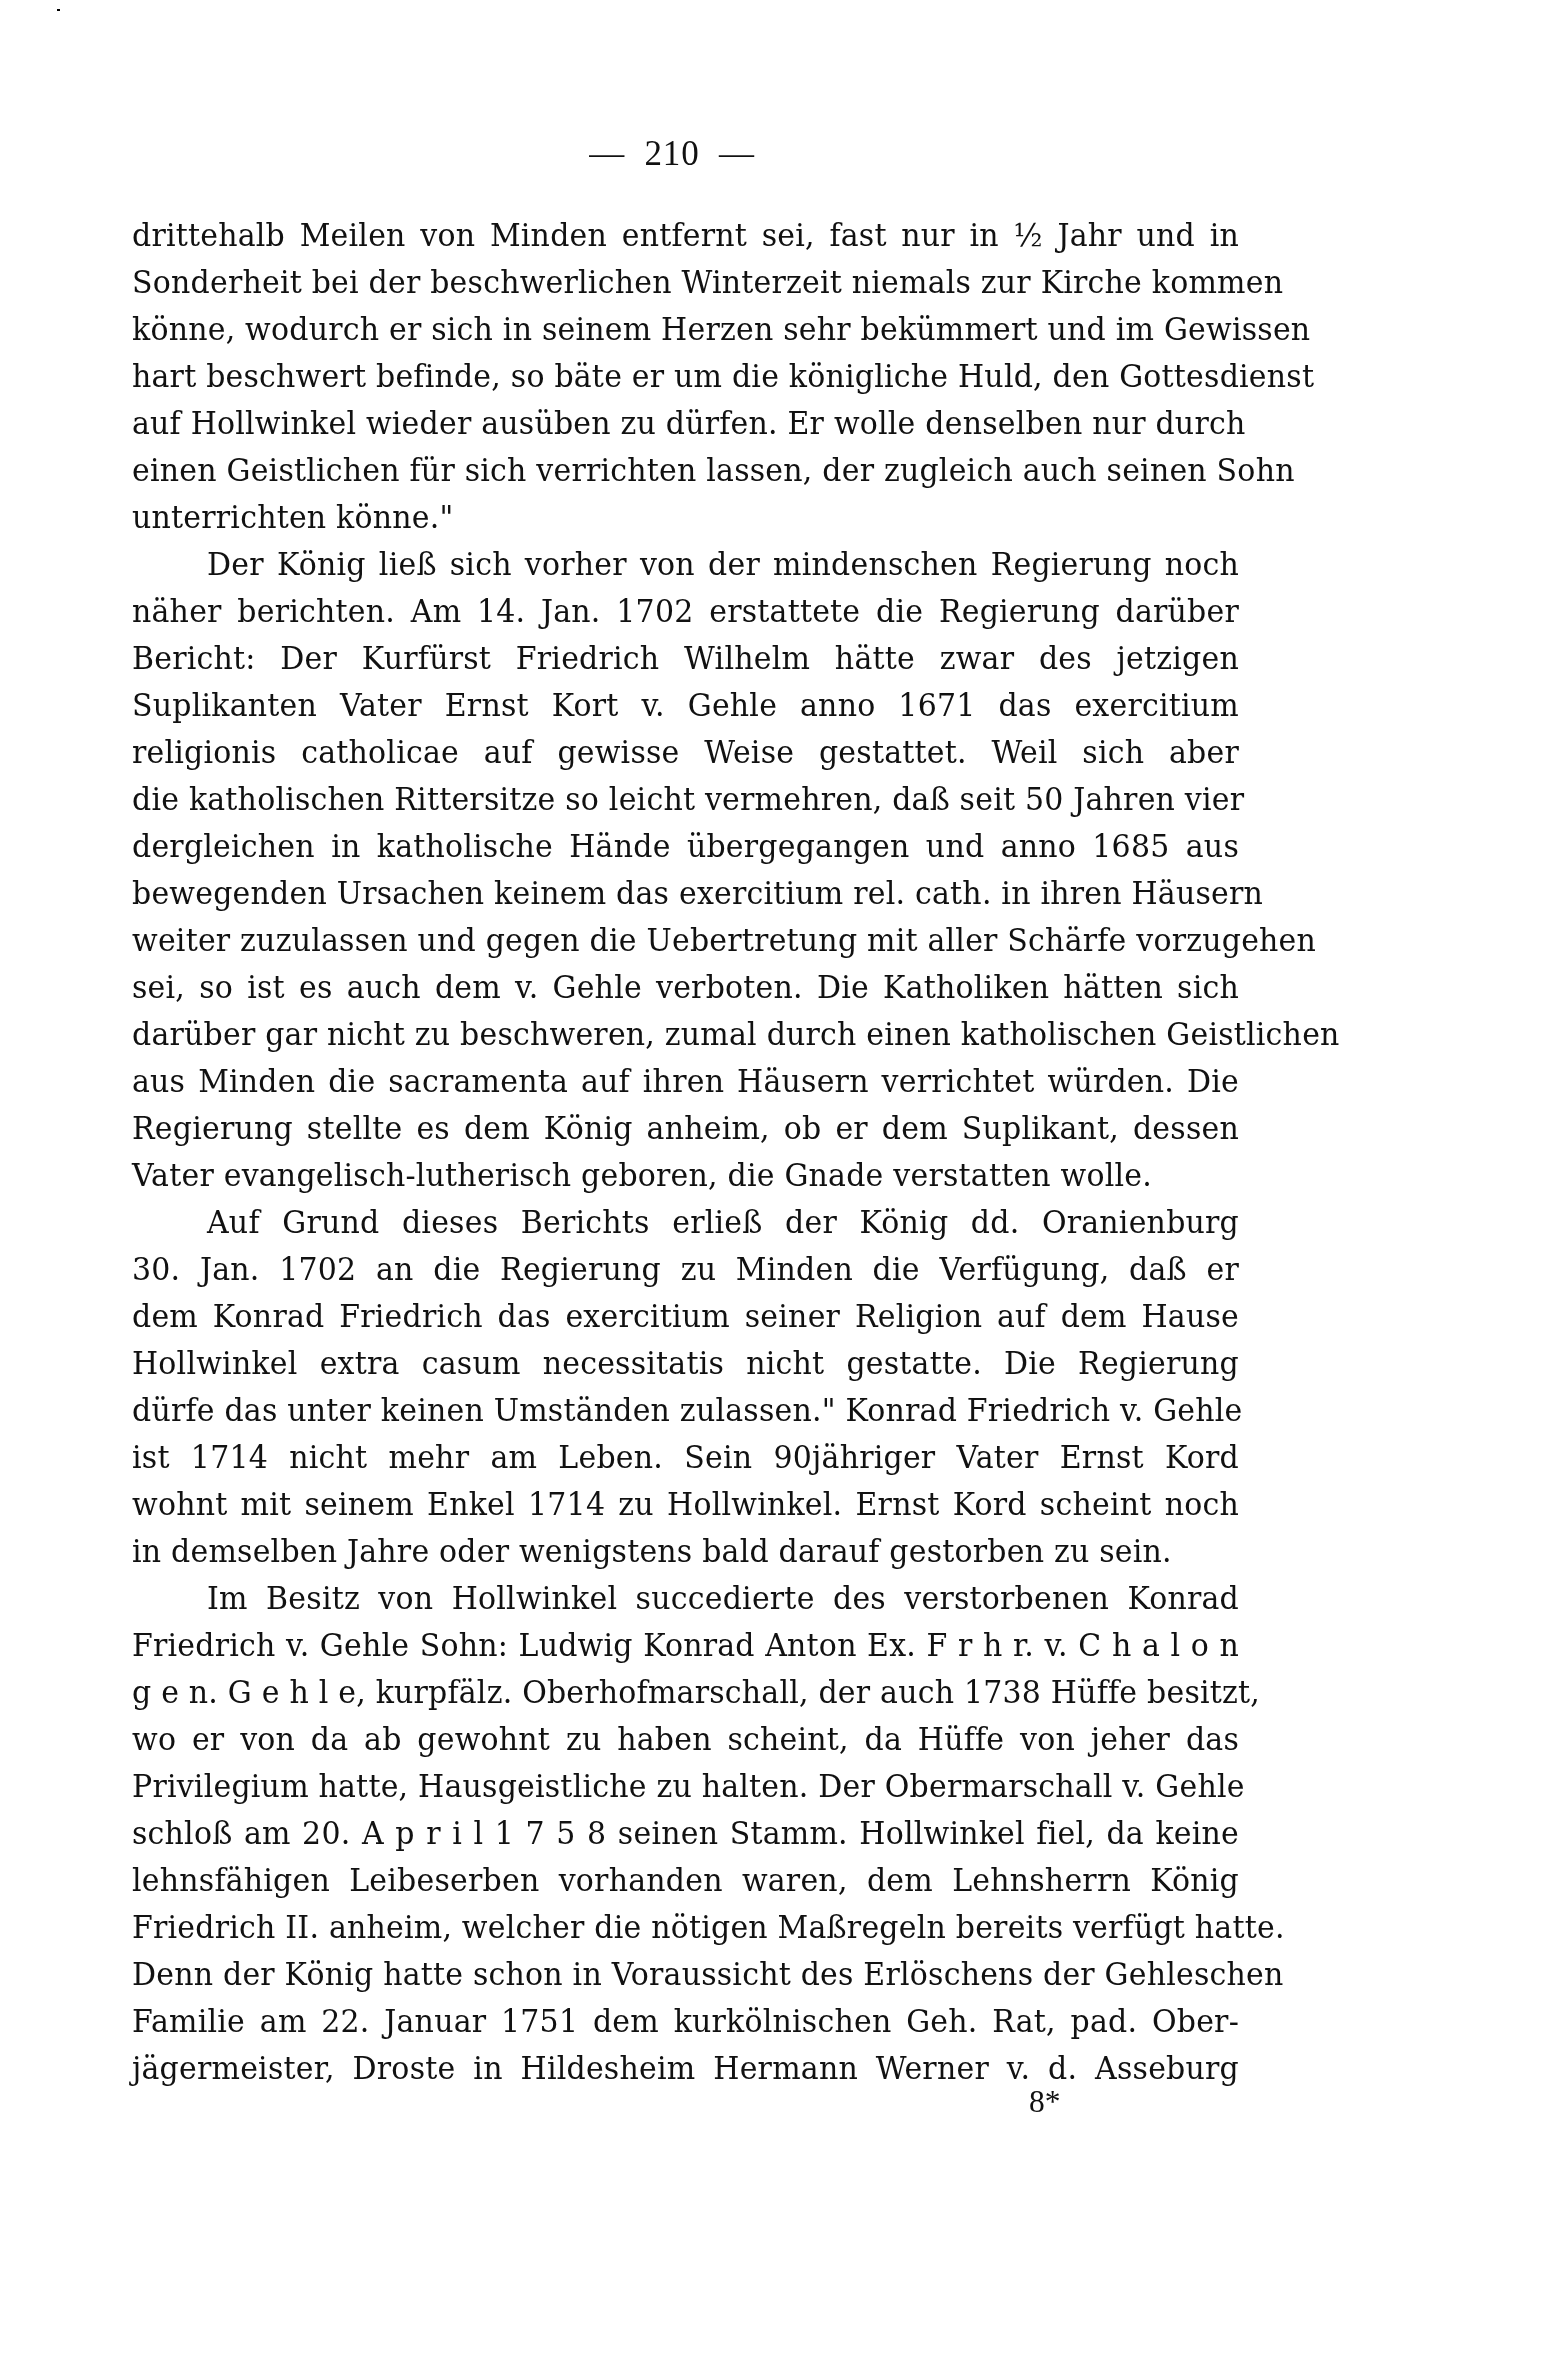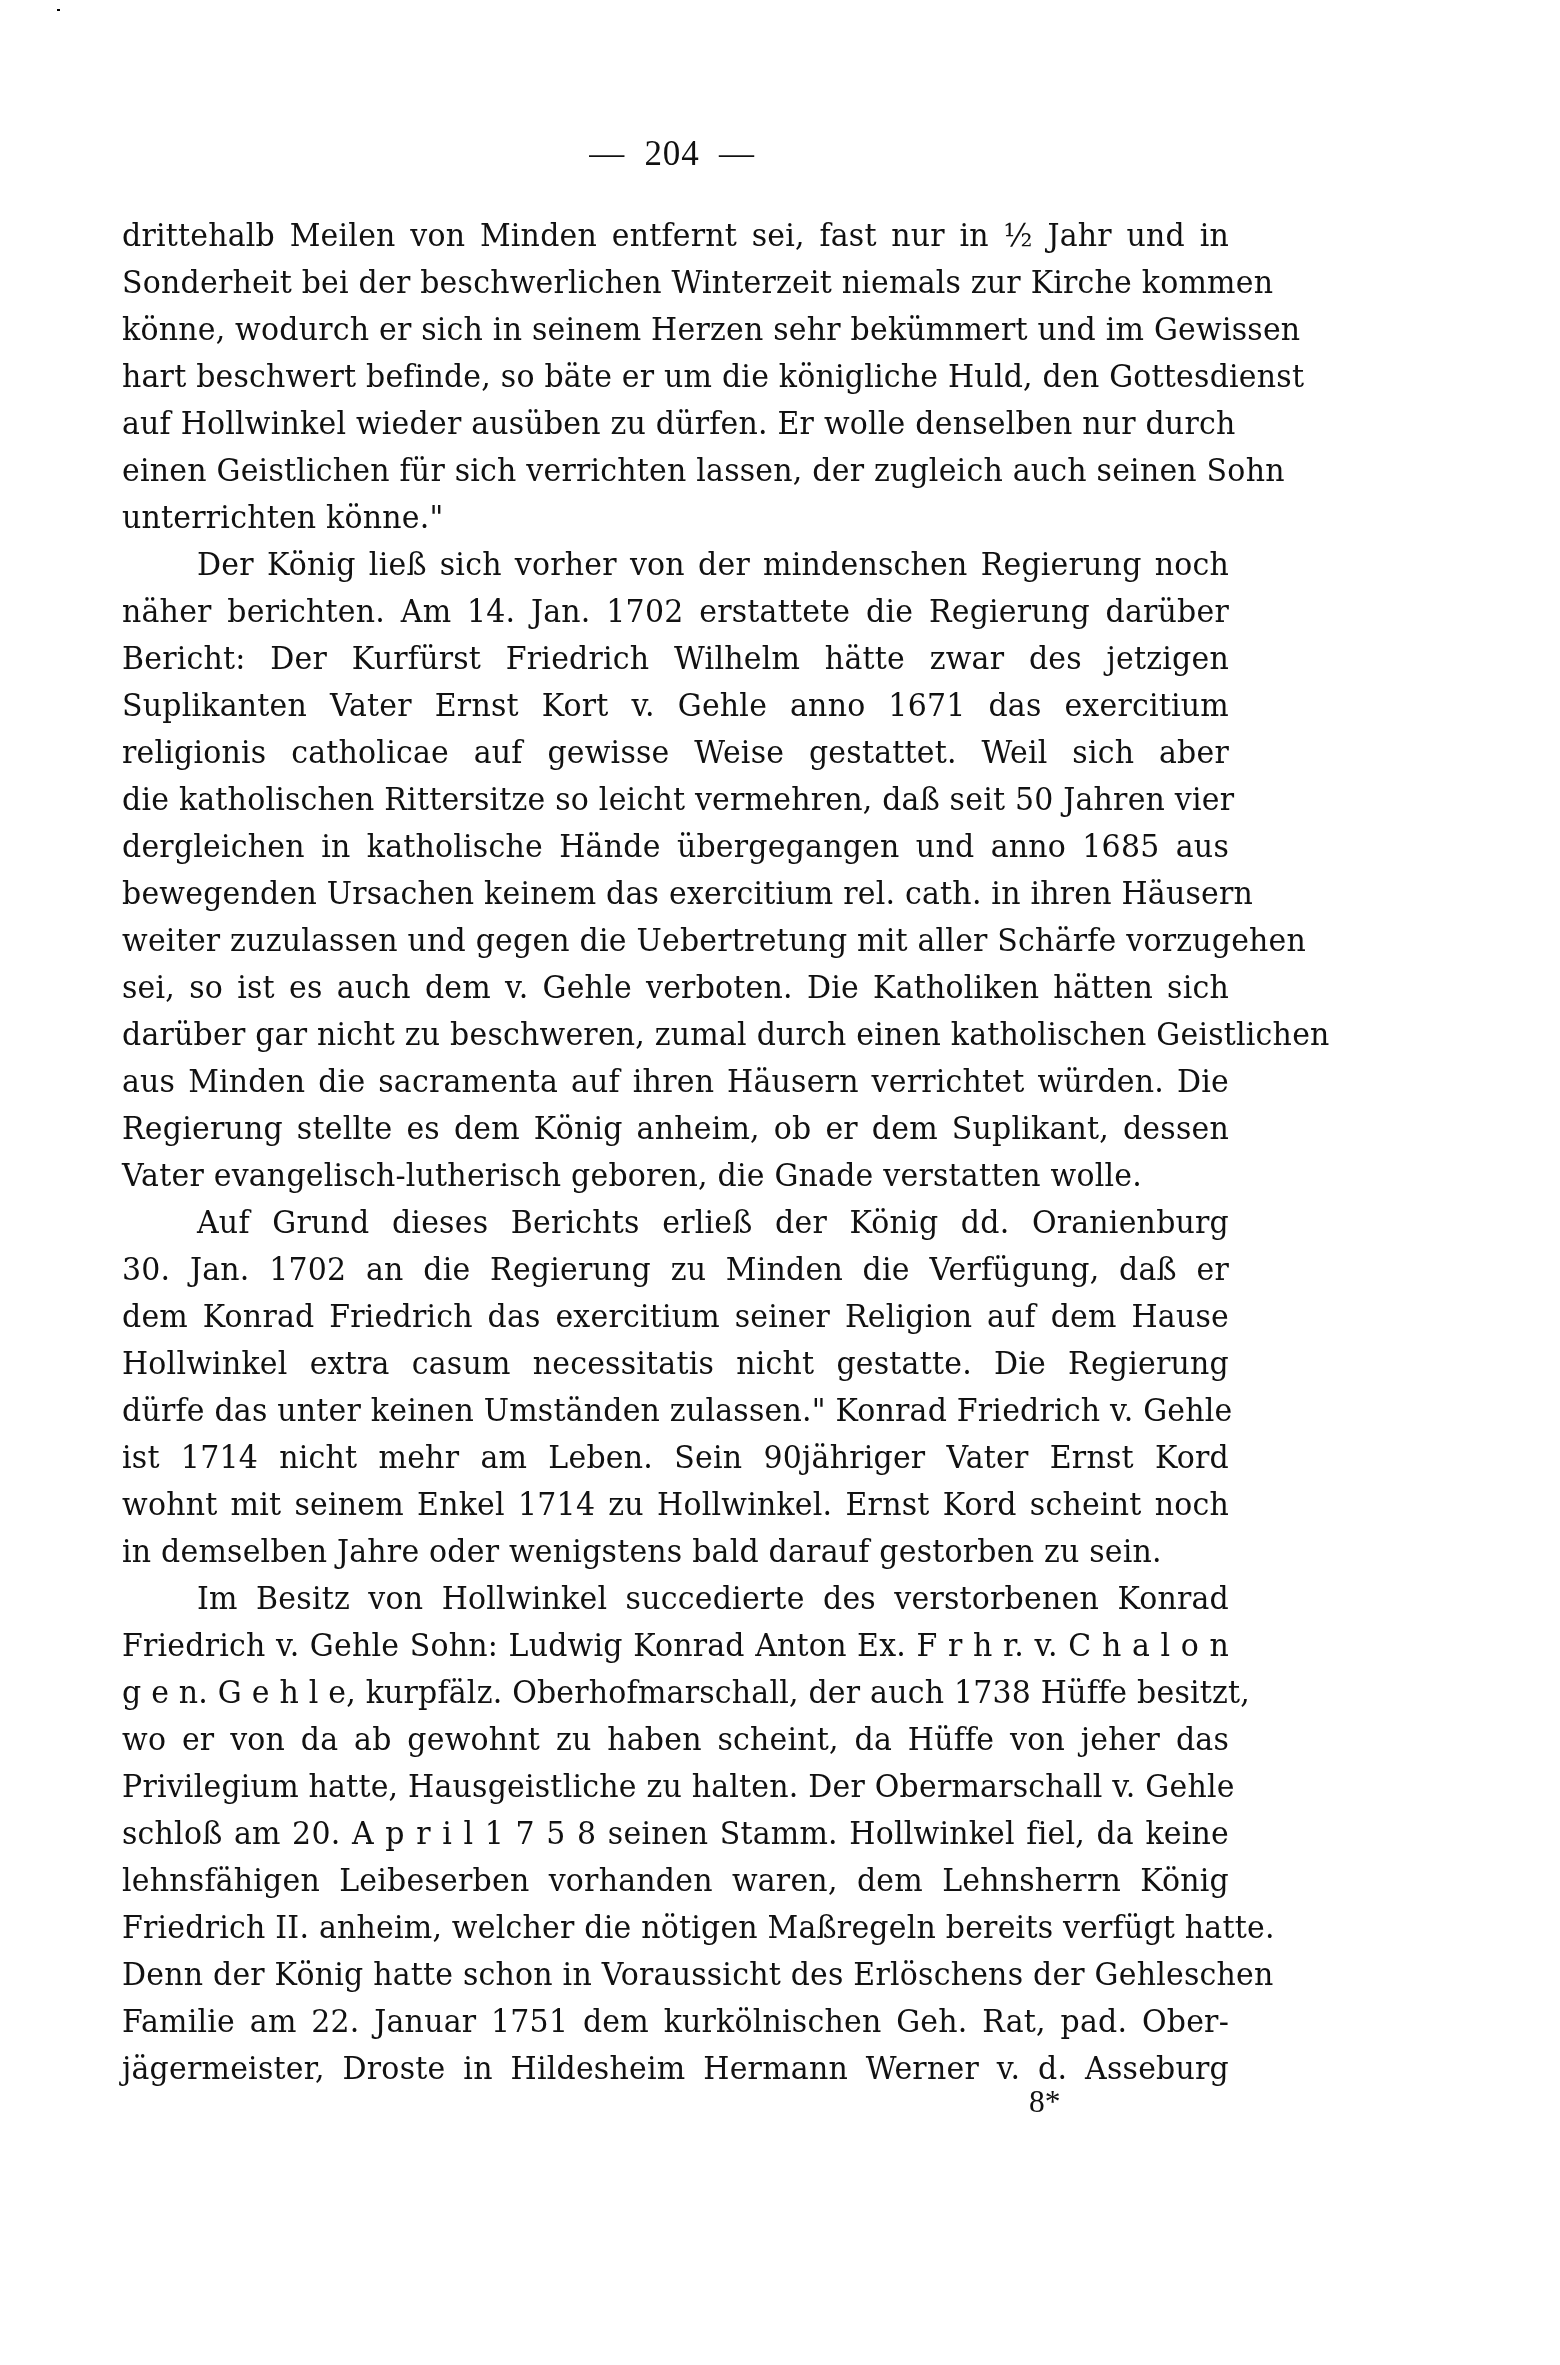--- a/index.html
+++ b/index.html
@@ -31,21 +31,21 @@
     text-align: center;
     font-family: "Liberation Serif", "DejaVu Serif", serif;
     font-size: 35px;
     line-height: 42px;
     letter-spacing: 0.9px;
     white-space: pre;
   }
   .text-column {
     position: absolute;
     top: 211px;
-    left: 122px;
+    left: 132px;
     width: 1107px;
   }
   .line {
     height: 47px;
     line-height: 47px;
     font-size: 30px;
     white-space: nowrap;
     text-align: justify;
     text-align-last: justify;
     transform: scaleY(1.08);
@@ -65,21 +65,21 @@
     font-family: "Liberation Serif", "DejaVu Serif", serif;
     font-size: 31.5px;
     line-height: 35px;
   }
 </style>
 </head>
 <body>
 
 <div class="scan-speck"></div>
 
-<div class="page-number">—  204  —</div>
+<div class="page-number">—  210  —</div>
 
 <div class="text-column">
 
   <div>
     <div class="line">drittehalb Meilen von Minden entfernt sei, fast nur in ½ Jahr und in</div>
     <div class="line">Sonderheit bei der beschwerlichen Winterzeit niemals zur Kirche kommen</div>
     <div class="line">könne, wodurch er sich in seinem Herzen sehr bekümmert und im Gewissen</div>
     <div class="line">hart beschwert befinde, so bäte er um die königliche Huld, den Gottesdienst</div>
     <div class="line">auf Hollwinkel wieder ausüben zu dürfen. Er wolle denselben nur durch</div>
     <div class="line">einen Geistlichen für sich verrichten lassen, der zugleich auch seinen Sohn</div>

